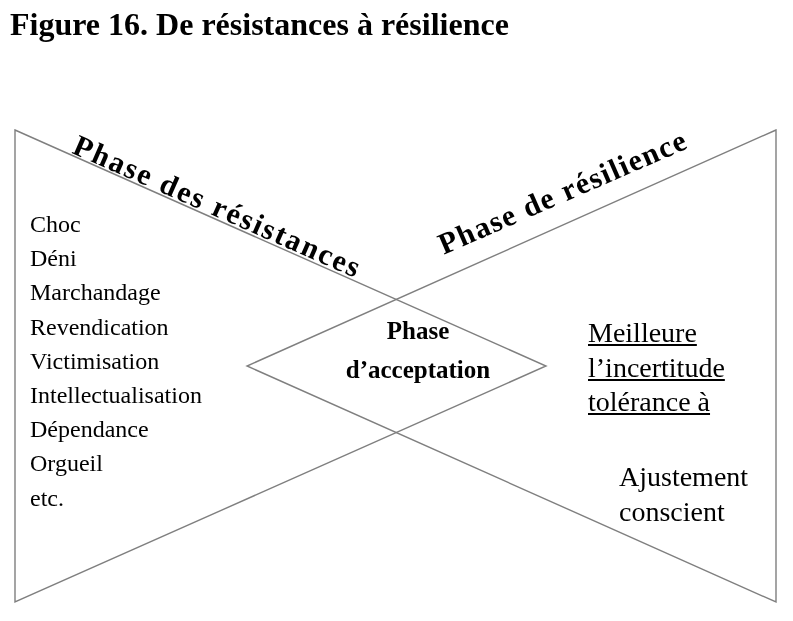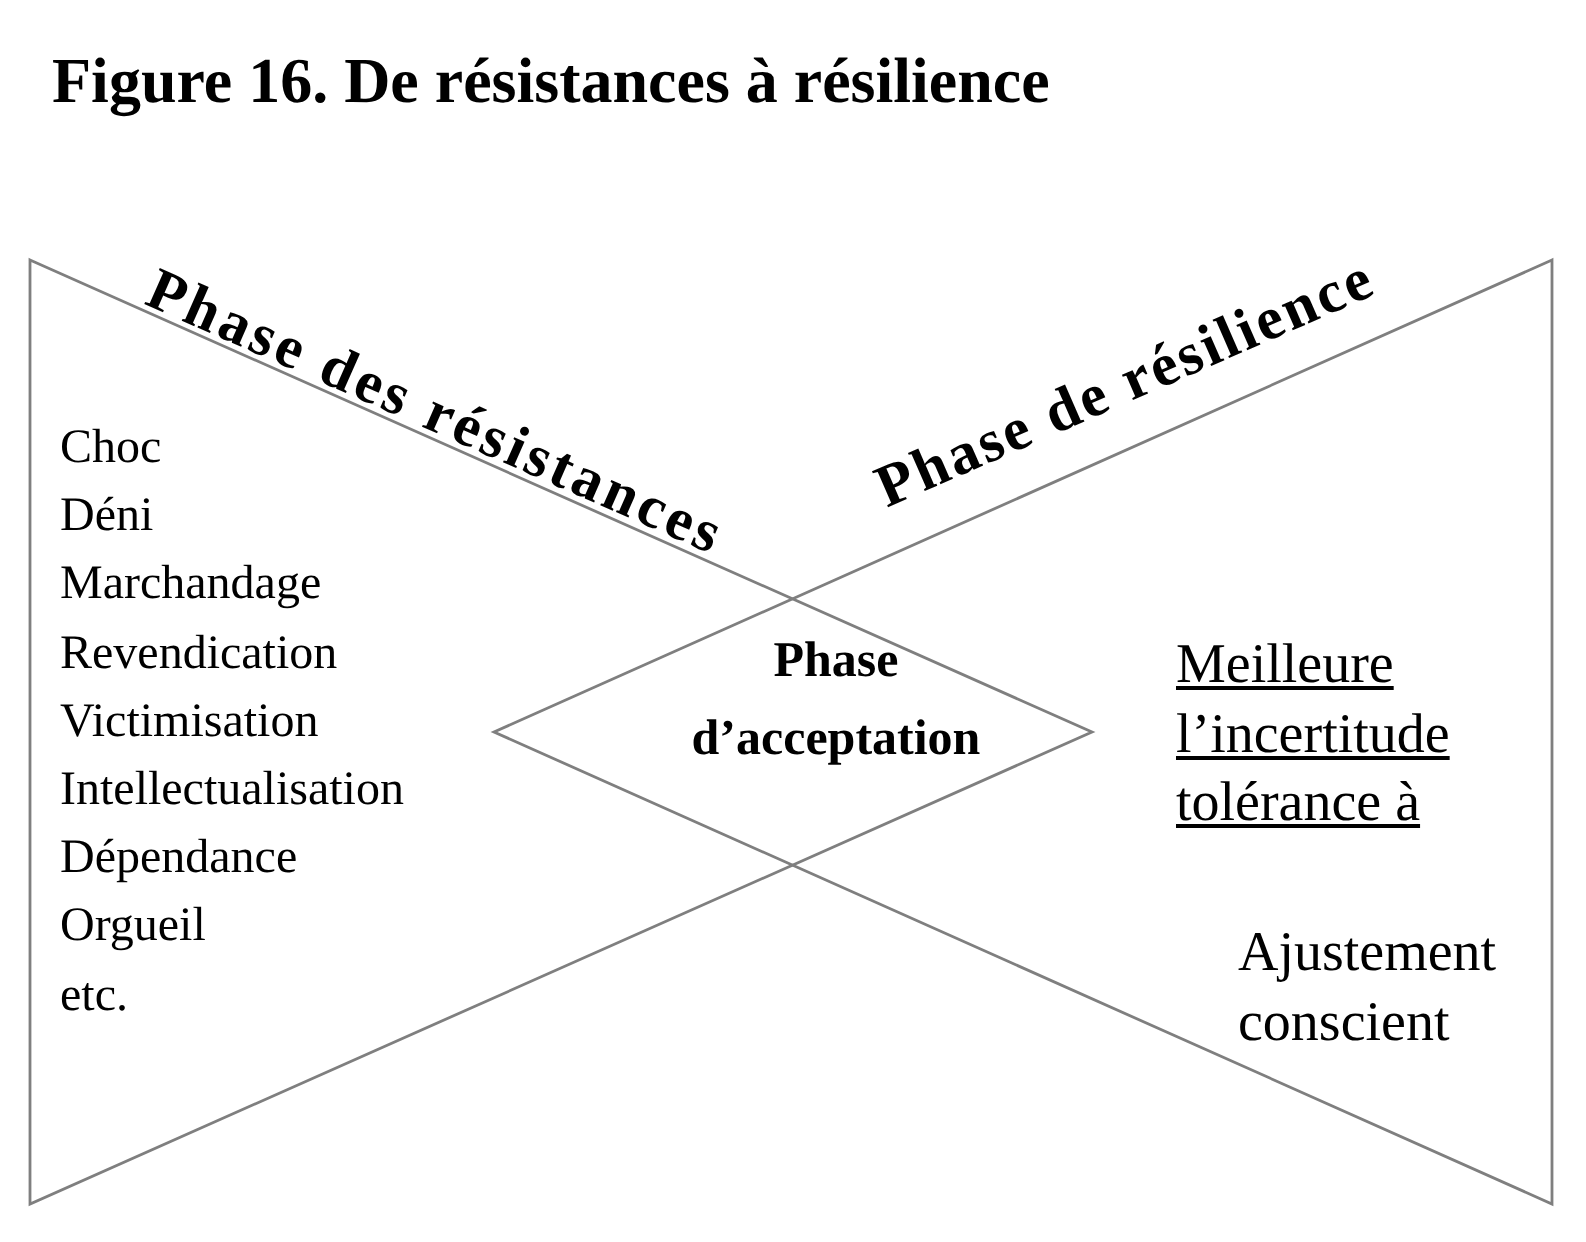--- a/index.html
+++ b/index.html
@@ -15,21 +15,21 @@
     position: relative;
     width: 793px;
     height: 621px;
     overflow: hidden;
     background: #ffffff;
   }
   .figure-title {
     position: absolute;
     left: 10px;
     top: 6px;
-    margin: 16px;
+    margin: 0;
     font-size: 32px;
     font-weight: bold;
     white-space: nowrap;
   }
   .diagram-svg {
     position: absolute;
     left: 0;
     top: 0;
   }
   .rot-label {

